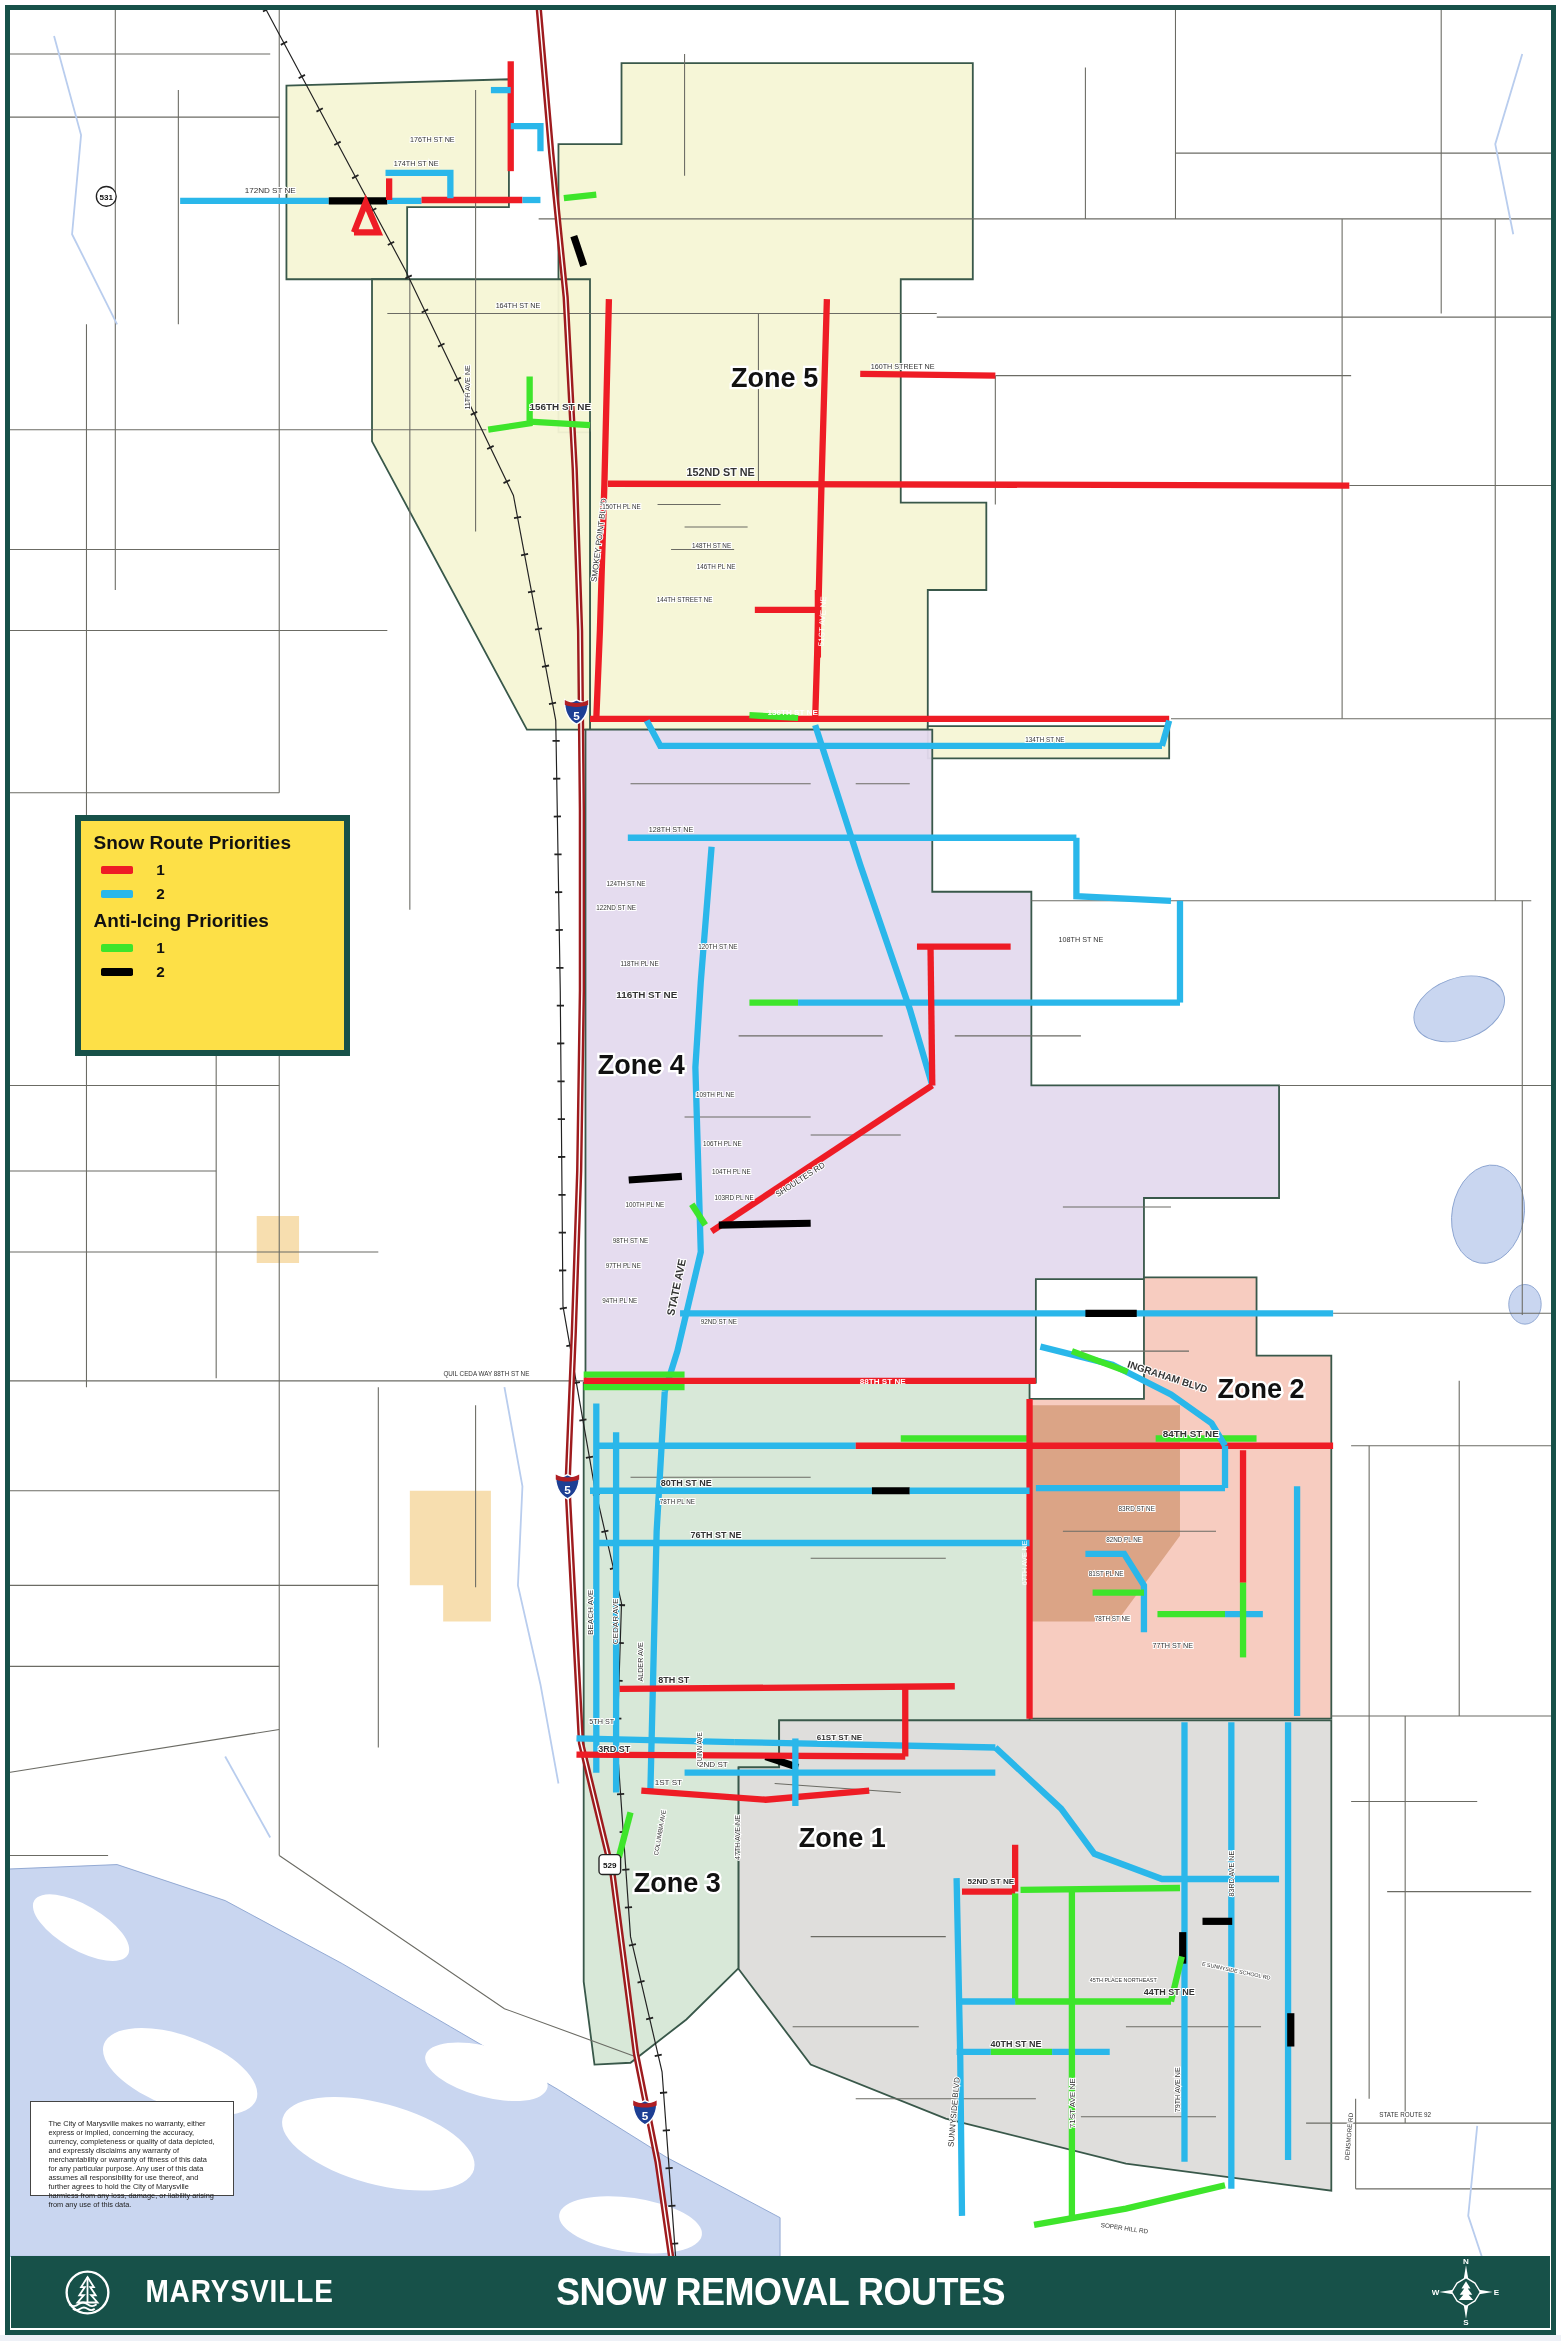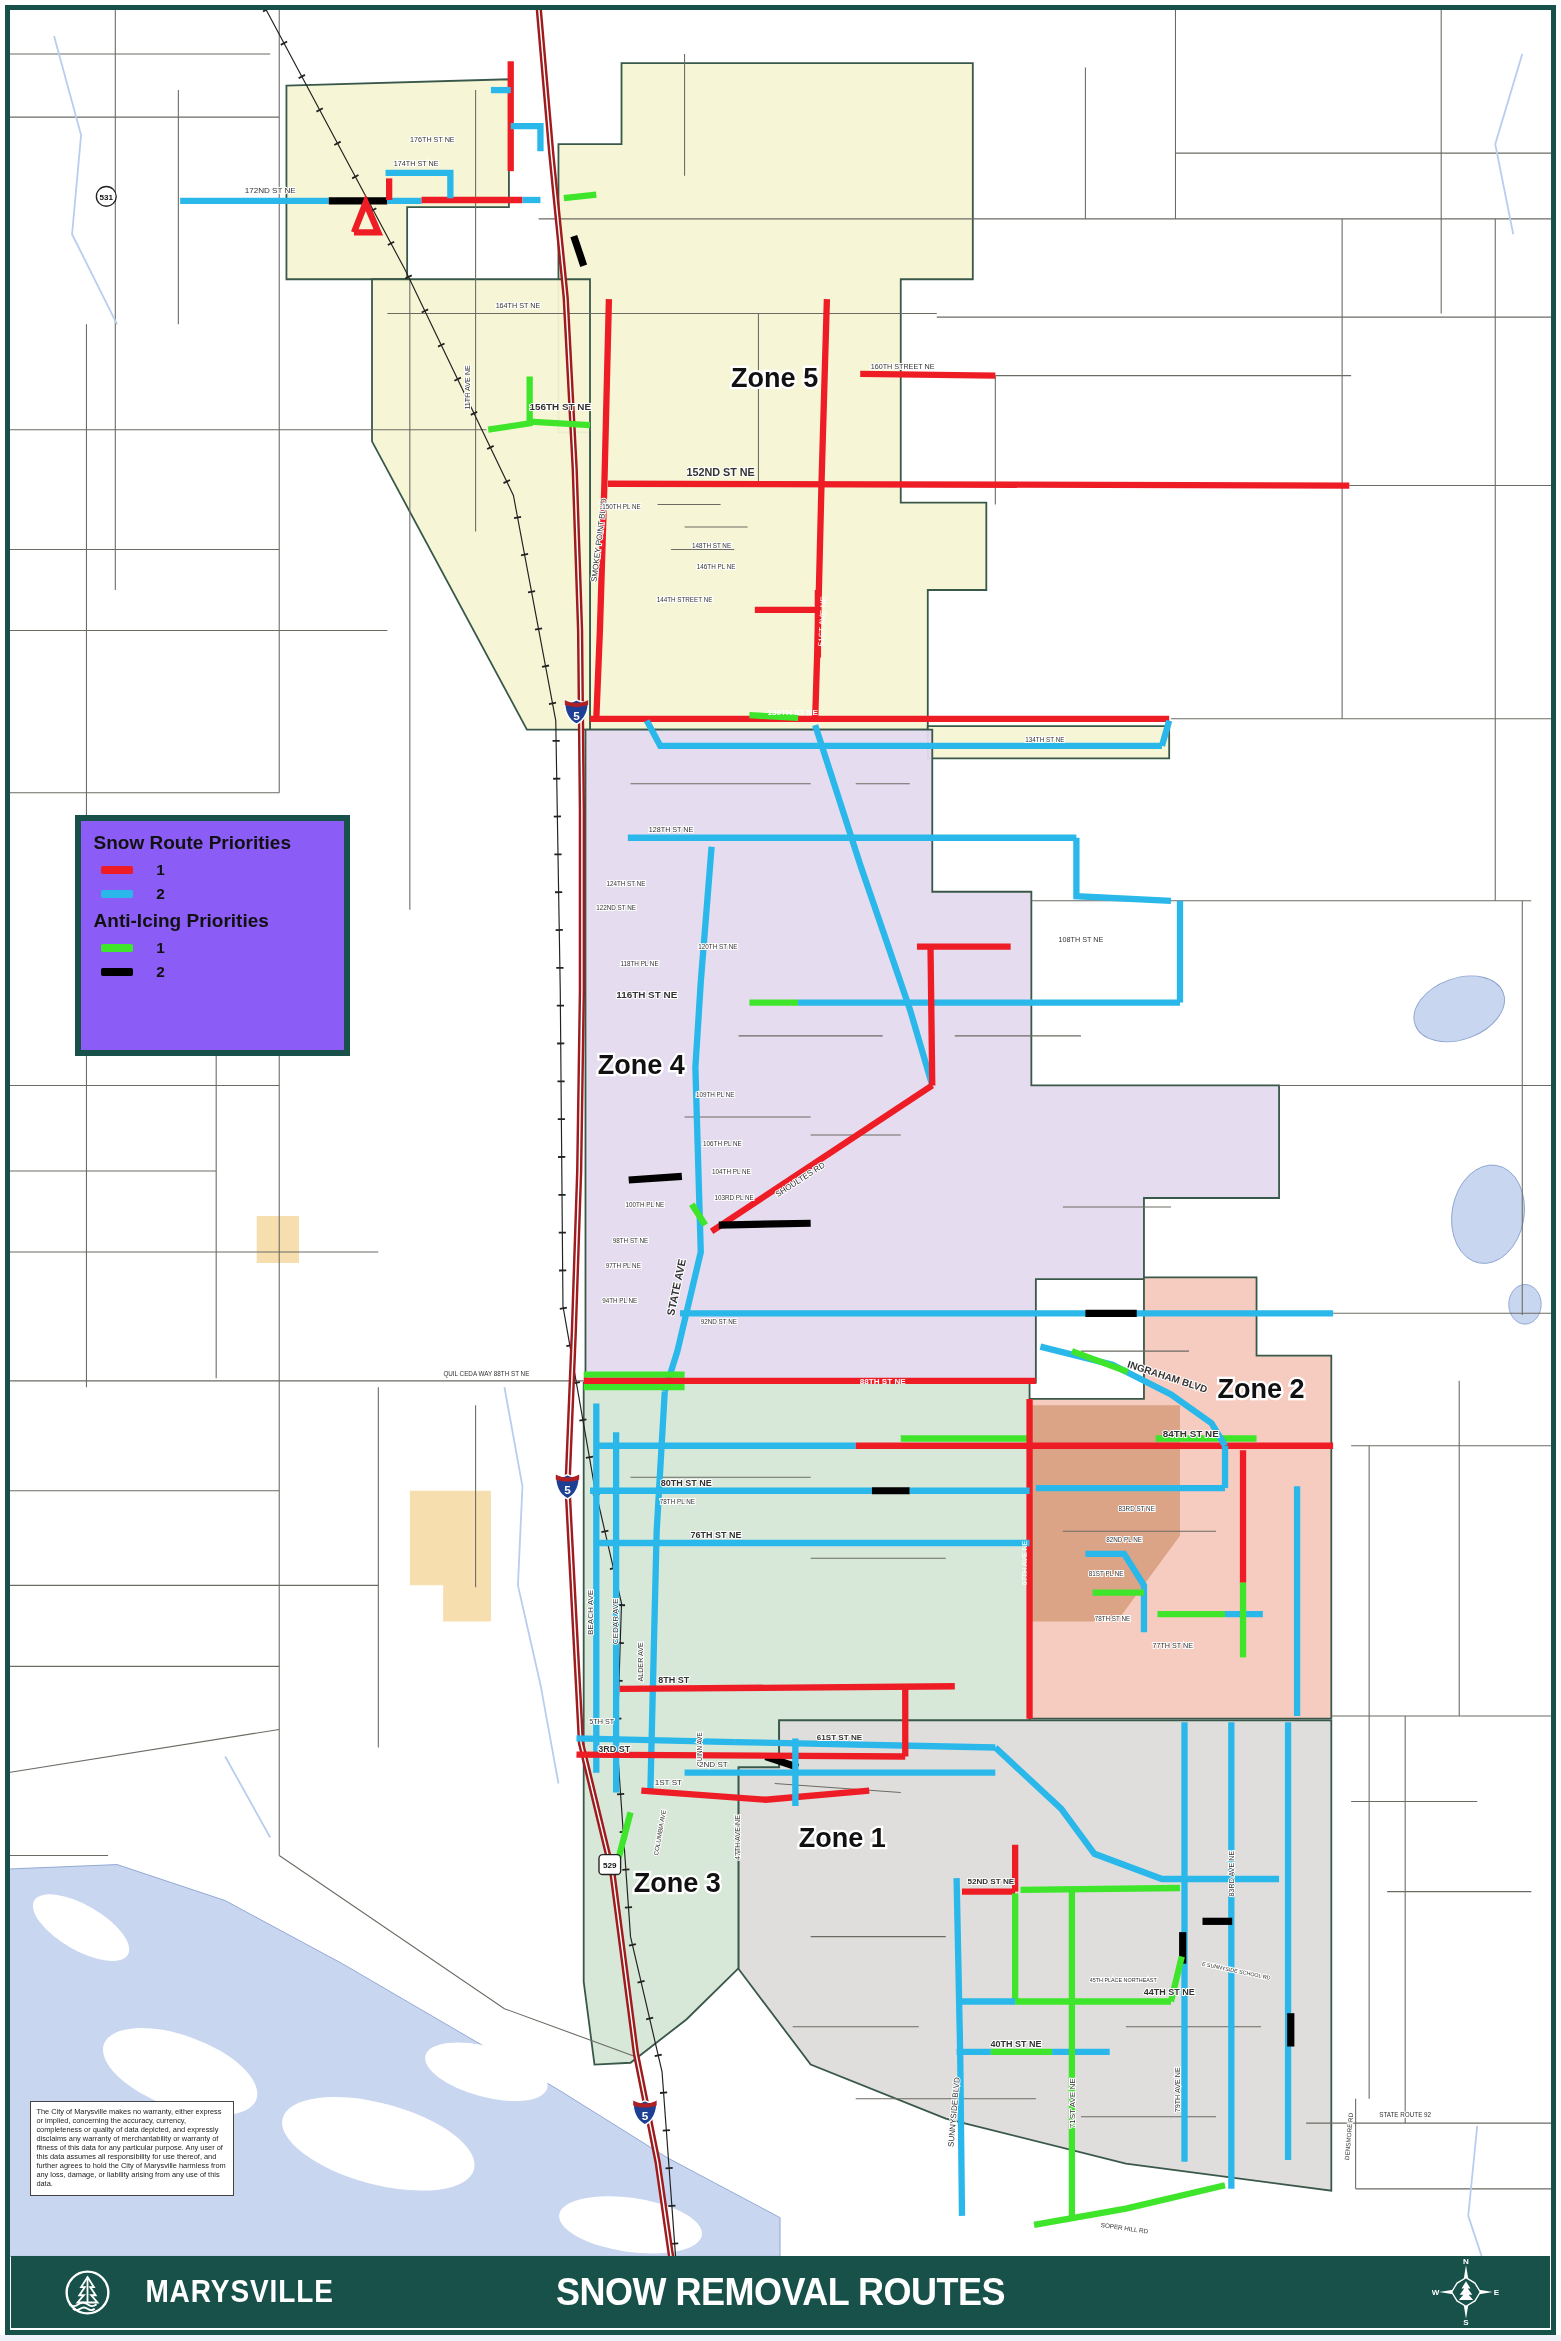--- a/index.html
+++ b/index.html
@@ -3,30 +3,30 @@
 <meta charset="utf-8">
 <style>
   html,body{margin:0;padding:0;background:#ffffff;}
   .page{position:relative;width:1561px;height:2342px;background:#ffffff;overflow:hidden;
         font-family:"Liberation Sans", sans-serif;}
   svg text{font-family:"Liberation Sans", sans-serif;}
   .frame{position:absolute;left:5.4px;top:5.4px;right:5.4px;bottom:7.2px;border:5.4px solid #175149;
          pointer-events:none;z-index:40;}
   #map{position:absolute;left:0;top:0;z-index:1;}
   
-  .legend{position:absolute;left:75px;top:815px;width:275px;height:241px;background:#8b5cf6;
+  .legend{position:absolute;left:75px;top:815px;width:275px;height:241px;background:#fde047;
           border:6.3px solid #175149;box-sizing:border-box;z-index:30;padding:9px 12.6px;}
   .legend h3{margin:1.8px 0 7.2px 0;font-size:19px;color:#111;}
   .legend-row{display:flex;align-items:center;margin:6.3px 0 6.3px 7.2px;}
   .legend-swatch{width:32px;height:8px;border-radius:1.8px;margin-right:23.4px;}
   .legend-row span.lbl{font-size:15.3px;font-weight:bold;color:#111;}
   
   .disclaimer{position:absolute;left:30px;top:2101px;width:204px;height:95px;background:#fff;
               border:1.4px solid #444;box-sizing:border-box;padding:4.5px 5.4px;z-index:30;}
-  .disclaimer p{margin:0;font-size:7.4px;line-height:1.22;color:#222;}
+  .disclaimer p{margin:12px;font-size:7.4px;line-height:1.22;color:#222;}
   
   .footer{position:absolute;left:10.8px;right:10.8px;top:2256px;height:72px;background:#175149;
           z-index:35;display:flex;align-items:center;}
   .brand{display:flex;align-items:center;margin-left:52px;gap:21px;}
   .brand-name{color:#fff;font-size:28px;font-weight:bold;letter-spacing:0.9px;margin-left:12.6px;
               transform:scaleY(1.12);}
   .footer-title{position:absolute;left:0;right:0;text-align:center;color:#fff;font-size:36px;
                 font-weight:bold;letter-spacing:-0.5px;transform:scaleY(1.1);pointer-events:none;}
   .compass{position:absolute;right:50px;top:1.8px;}
   .bottom-strip{position:absolute;left:0;right:0;top:2335px;height:7.2px;background:#eef1f7;z-index:36;}

